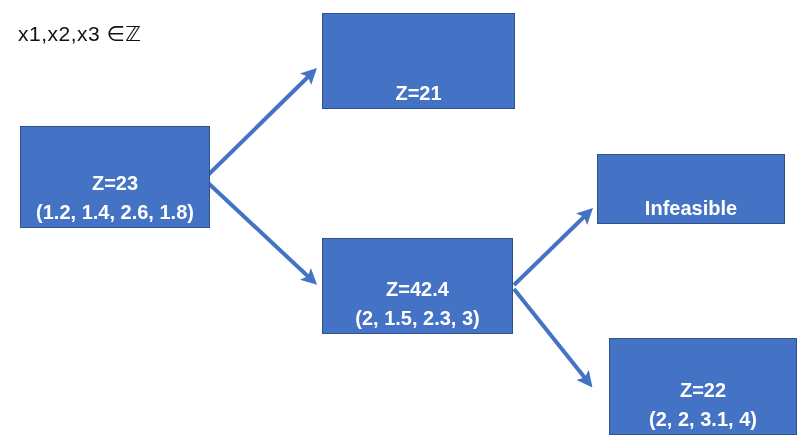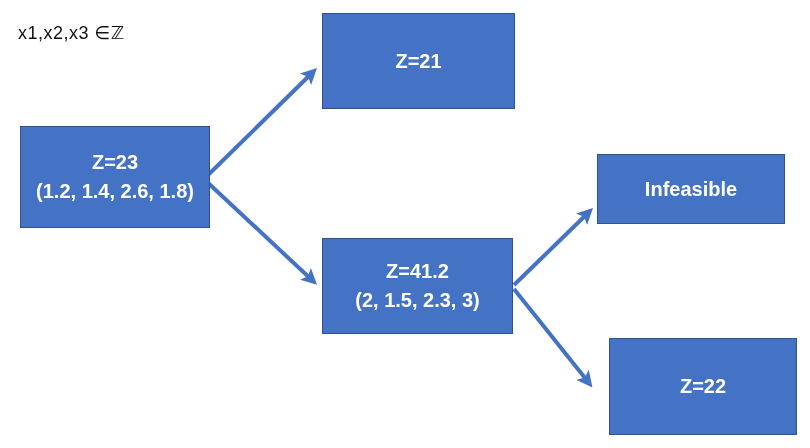--- a/index.html
+++ b/index.html
@@ -17,42 +17,42 @@
     width: 810px;
     height: 448px;
     background: var(--background);
     font-family: "Liberation Sans", "DejaVu Sans", sans-serif;
     overflow: hidden;
   }
   .annotation {
     position: absolute;
     left: 18px;
     top: 22px;
-    font-size: 18px;
+    font-size: 21px;
     color: var(--annotation-text);
     letter-spacing: 0.5px;
   }
   .edges {
     position: absolute;
     left: 0; top: 0;
     width: 810px; height: 448px;
   }
   .edges line {
     stroke: var(--arrow);
     stroke-width: 4;
   }
   .arrowhead-path { fill: var(--arrow); }
   .node {
     position: absolute;
     background: var(--node-fill);
     border: 1.5px solid var(--node-border);
     color: var(--node-text);
     display: flex;
     flex-direction: column;
-    justify-content: center;
+    justify-content: flex-end;
     align-items: center;
     text-align: center;
     font-size: 20px;
     font-weight: 700;
     line-height: 1.45;
   }
   .node-root      { left: 14px;  top: 126px; width: 190px; height: 102px; margin-left: 6px; }
   .node-z21       { left: 322px; top: 13px;  width: 193px; height: 96px; }
   .node-z228      { left: 322px; top: 238px; width: 191px; height: 96px; }
   .node-infeasible{ left: 597px; top: 154px; width: 188px; height: 70px; }
@@ -80,25 +80,26 @@
   <div class="node node-root">
     <div>Z=23</div>
     <div>(1.2, 1.4, 2.6, 1.8)</div>
   </div>
 
   <div class="node node-z21">
     <div>Z=21</div>
   </div>
 
   <div class="node node-z228">
-    <div>Z=41.2</div>
+    <div>Z=42.4</div>
     <div>(2, 1.5, 2.3, 3)</div>
   </div>
 
   <div class="node node-infeasible">
     <div>Infeasible</div>
   </div>
 
   <div class="node node-z22">
     <div>Z=22</div>
+    <div>(2, 2, 3.1, 4)</div>
   </div>
 
 </div>
 
 </body></html>

